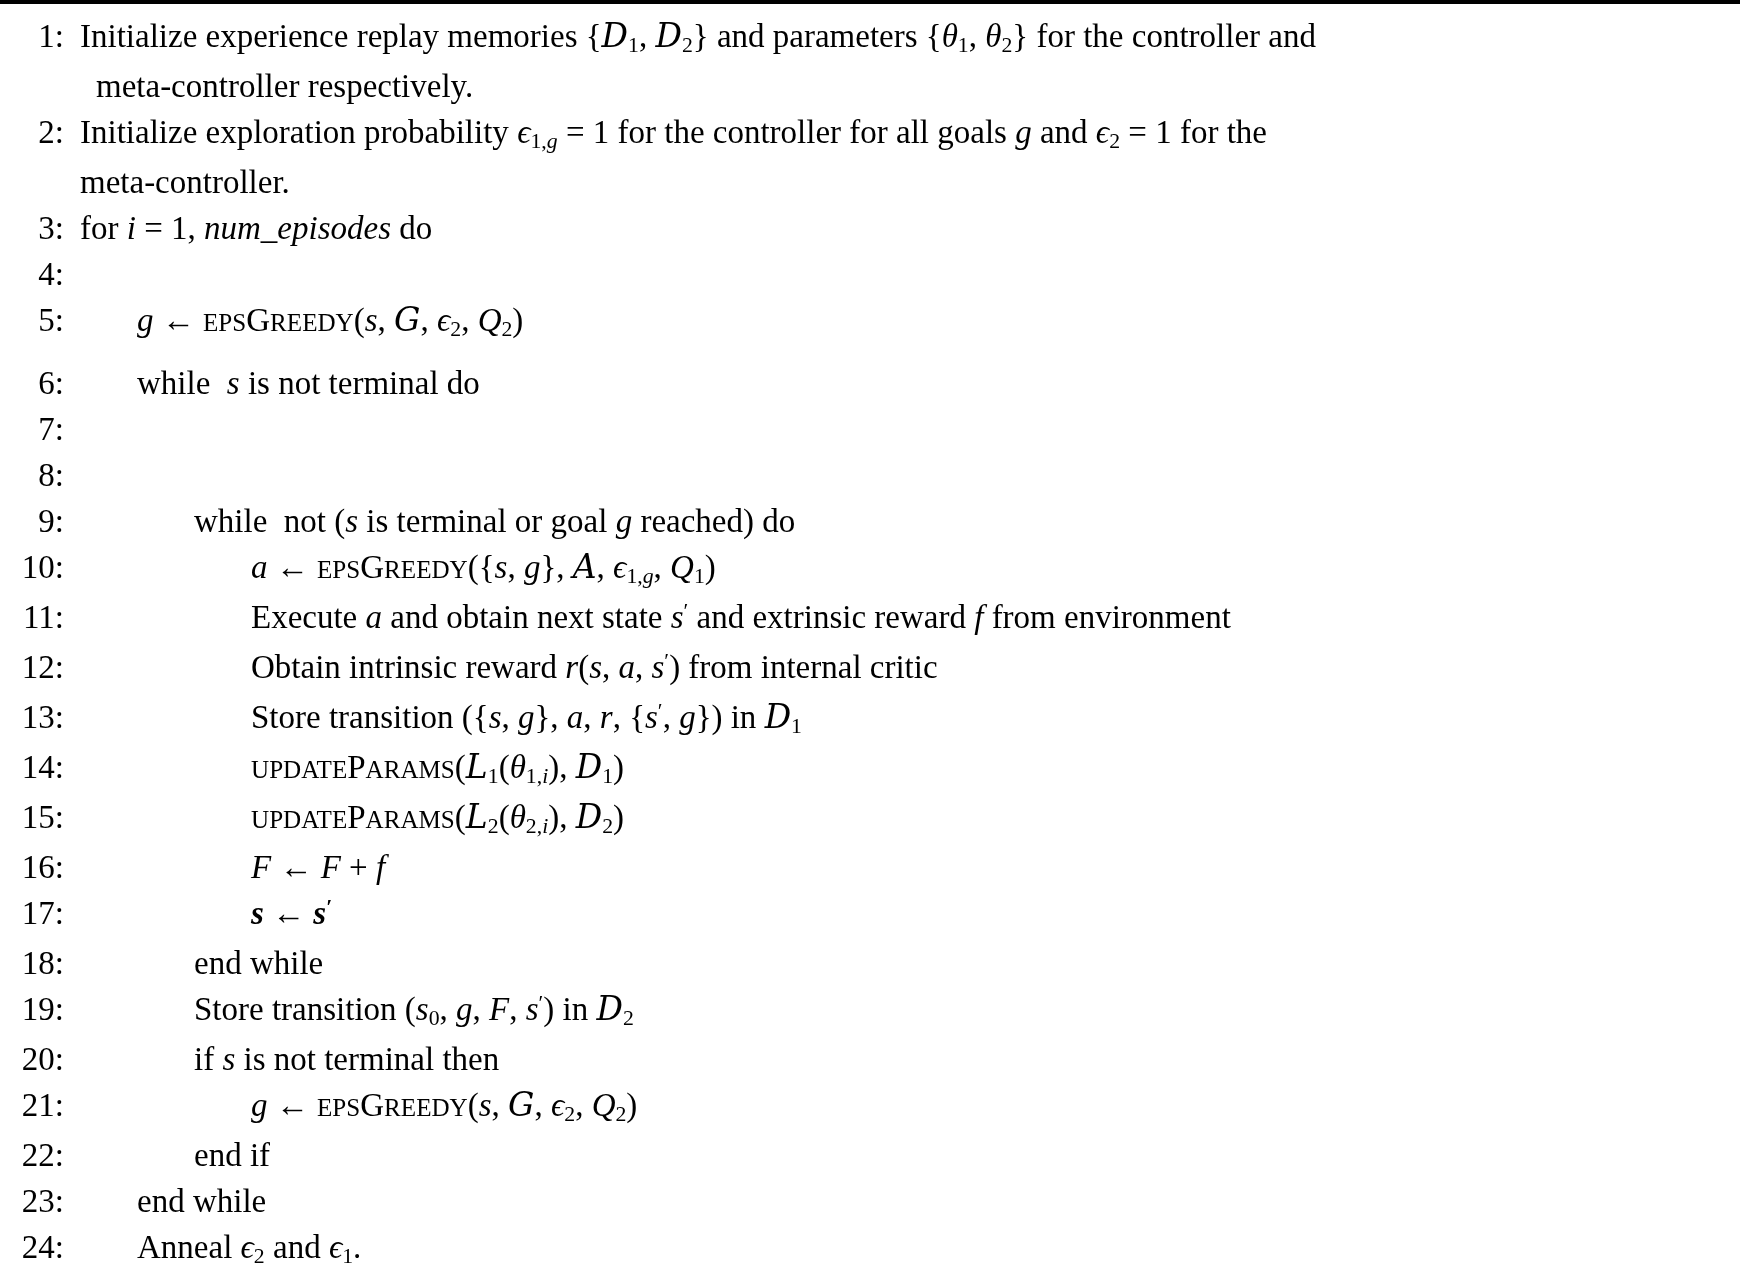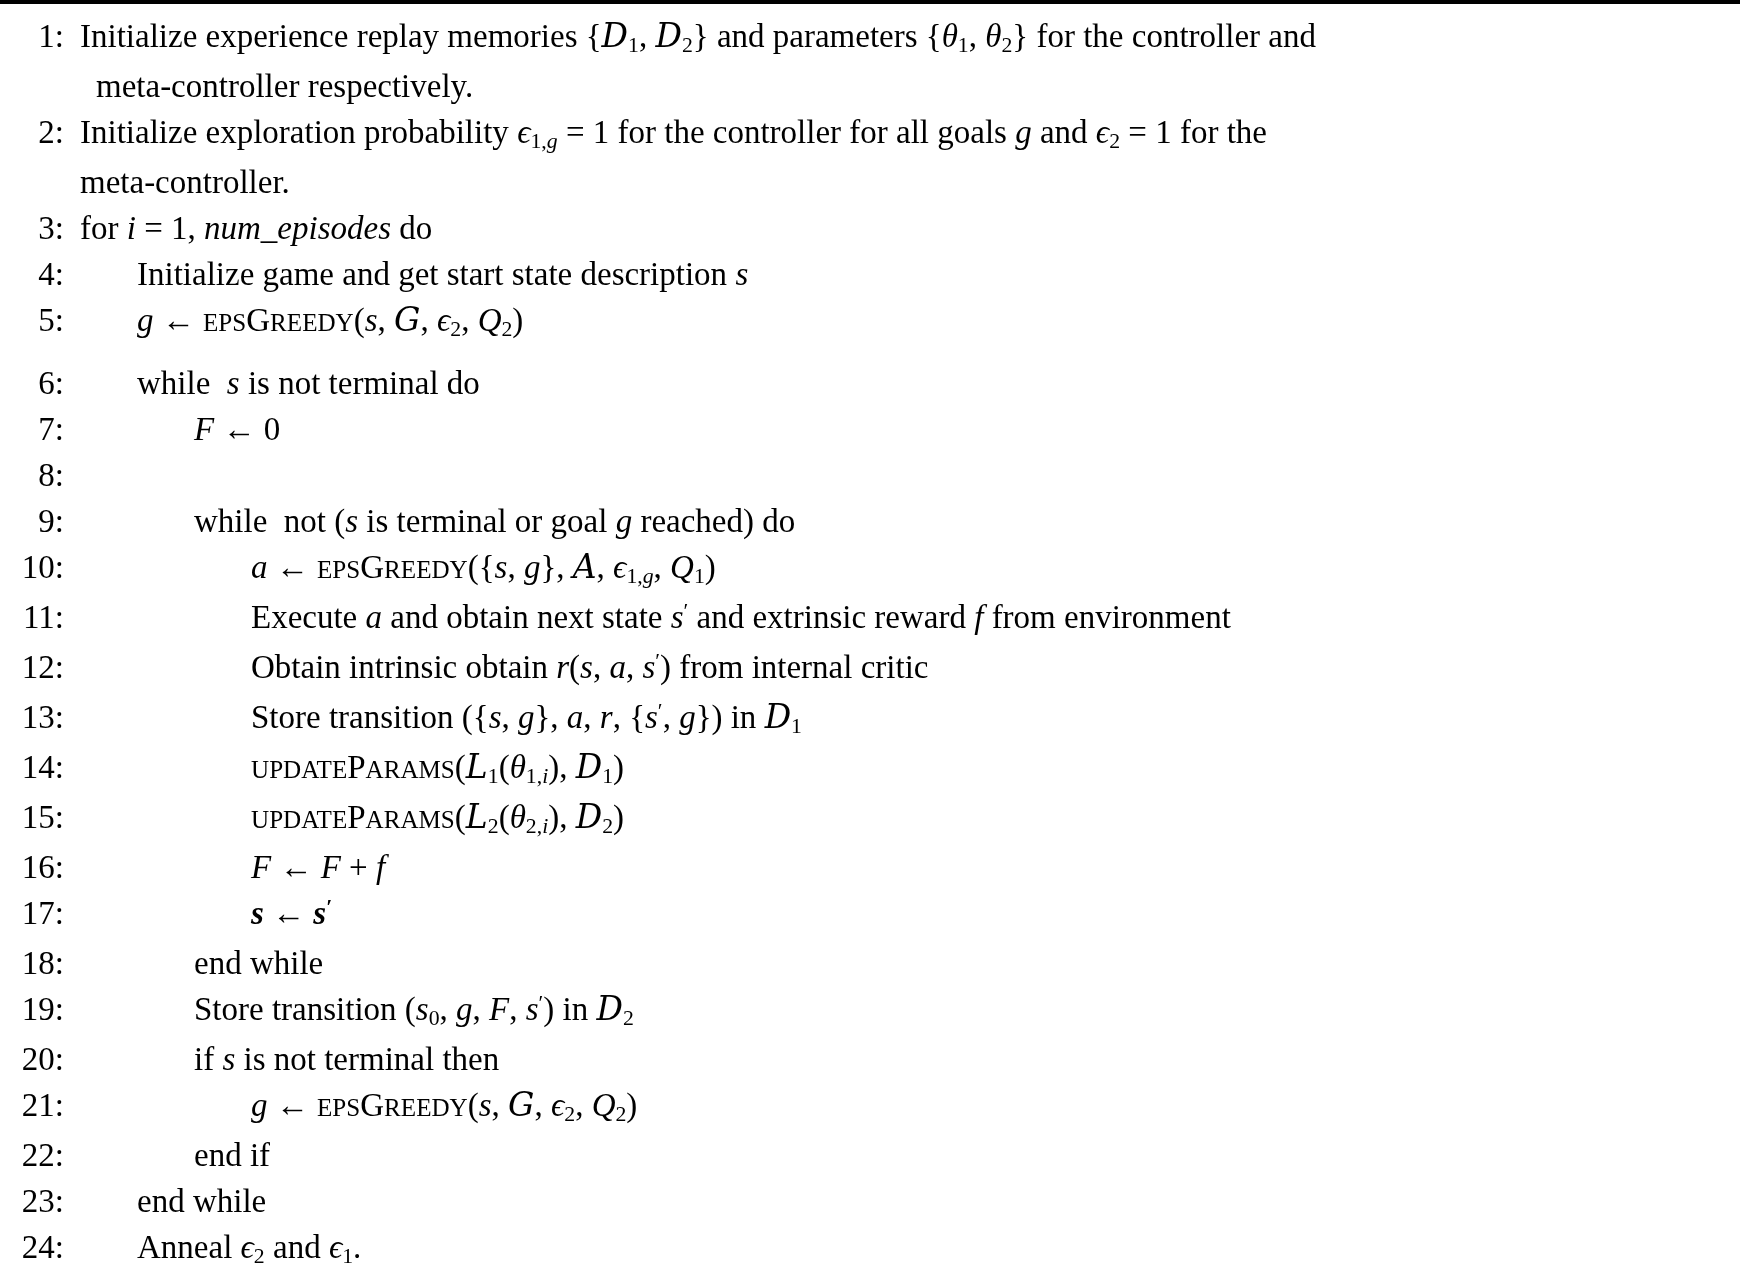--- a/index.html
+++ b/index.html
@@ -69,52 +69,50 @@
       <div class="line">
         <span class="num"></span>
         <span class="content" style="padding-left: 0px;"><span class="rm">meta-controller.</span></span>
       </div>
       <div class="line">
         <span class="num">3:</span>
         <span class="content" style="padding-left: 0px;"><span class="b">for </span><span class="it">i</span><span class="rm"> = 1, </span><span class="it">num_episodes</span><span class="b"> do</span></span>
       </div>
       <div class="line">
         <span class="num">4:</span>
-        <span class="content" style="padding-left: 57px;"><span class="rm">Initialize game and get start state description </span><span class="it">s</span></span>
       </div>
       <div class="line">
         <span class="num">5:</span>
         <span class="content" style="padding-left: 57px;"><span class="it">g</span><span class="rm"> ← </span><span class="sc"><span class="sc-small">E</span><span class="sc-small">P</span><span class="sc-small">S</span>G<span class="sc-small">R</span><span class="sc-small">E</span><span class="sc-small">E</span><span class="sc-small">D</span><span class="sc-small">Y</span></span><span class="rm">(</span><span class="it">s</span><span class="rm">, </span><span class="cal">G</span><span class="rm">, </span><span class="it">ϵ</span><span class="sub">2</span><span class="rm">, </span><span class="it">Q</span><span class="sub">2</span><span class="rm">)</span></span>
       </div>
       <div class="line">
         <span class="num">6:</span>
         <span class="content" style="padding-left: 57px; margin-top: 13px;"><span class="b">while</span><span class="rm">  </span><span class="it">s</span><span class="rm"> is </span><span class="b">not</span><span class="rm"> terminal </span><span class="b">do</span></span>
       </div>
       <div class="line">
         <span class="num">7:</span>
-        <span class="content" style="padding-left: 114px;"><span class="it">F</span><span class="rm"> ← 0</span></span>
       </div>
       <div class="line">
         <span class="num">8:</span>
       </div>
       <div class="line">
         <span class="num">9:</span>
         <span class="content" style="padding-left: 114px;"><span class="b">while</span><span class="rm">  </span><span class="b">not</span><span class="rm"> (</span><span class="it">s</span><span class="rm"> is terminal </span><span class="b">or</span><span class="rm"> goal </span><span class="it">g</span><span class="rm"> reached) </span><span class="b">do</span></span>
       </div>
       <div class="line">
         <span class="num">10:</span>
         <span class="content" style="padding-left: 171px;"><span class="it">a</span><span class="rm"> ← </span><span class="sc"><span class="sc-small">E</span><span class="sc-small">P</span><span class="sc-small">S</span>G<span class="sc-small">R</span><span class="sc-small">E</span><span class="sc-small">E</span><span class="sc-small">D</span><span class="sc-small">Y</span></span><span class="rm">({</span><span class="it">s</span><span class="rm">, </span><span class="it">g</span><span class="rm">}, </span><span class="cal">A</span><span class="rm">, </span><span class="it">ϵ</span><span class="sub">1,</span><span class="subit">g</span><span class="rm">, </span><span class="it">Q</span><span class="sub">1</span><span class="rm">)</span></span>
       </div>
       <div class="line">
         <span class="num">11:</span>
         <span class="content" style="padding-left: 171px;"><span class="rm">Execute </span><span class="it">a</span><span class="rm"> and obtain next state </span><span class="it">s</span><span class="sup">′</span><span class="rm"> and extrinsic reward </span><span class="it">f</span><span class="rm"> from environment</span></span>
       </div>
       <div class="line">
         <span class="num">12:</span>
-        <span class="content" style="padding-left: 171px;"><span class="rm">Obtain intrinsic obtain </span><span class="it">r</span><span class="rm">(</span><span class="it">s</span><span class="rm">, </span><span class="it">a</span><span class="rm">, </span><span class="it">s</span><span class="sup">′</span><span class="rm">) from internal critic</span></span>
+        <span class="content" style="padding-left: 171px;"><span class="rm">Obtain intrinsic reward </span><span class="it">r</span><span class="rm">(</span><span class="it">s</span><span class="rm">, </span><span class="it">a</span><span class="rm">, </span><span class="it">s</span><span class="sup">′</span><span class="rm">) from internal critic</span></span>
       </div>
       <div class="line">
         <span class="num">13:</span>
         <span class="content" style="padding-left: 171px;"><span class="rm">Store transition ({</span><span class="it">s</span><span class="rm">, </span><span class="it">g</span><span class="rm">}, </span><span class="it">a</span><span class="rm">, </span><span class="it">r</span><span class="rm">, {</span><span class="it">s</span><span class="sup">′</span><span class="rm">, </span><span class="it">g</span><span class="rm">}) in </span><span class="cal">D</span><span class="sub">1</span></span>
       </div>
       <div class="line">
         <span class="num">14:</span>
         <span class="content" style="padding-left: 171px;"><span class="sc"><span class="sc-small">U</span><span class="sc-small">P</span><span class="sc-small">D</span><span class="sc-small">A</span><span class="sc-small">T</span><span class="sc-small">E</span>P<span class="sc-small">A</span><span class="sc-small">R</span><span class="sc-small">A</span><span class="sc-small">M</span><span class="sc-small">S</span></span><span class="rm">(</span><span class="cal">L</span><span class="sub">1</span><span class="rm">(</span><span class="it">θ</span><span class="sub">1,</span><span class="subit">i</span><span class="rm">), </span><span class="cal">D</span><span class="sub">1</span><span class="rm">)</span></span>
       </div>
       <div class="line">

